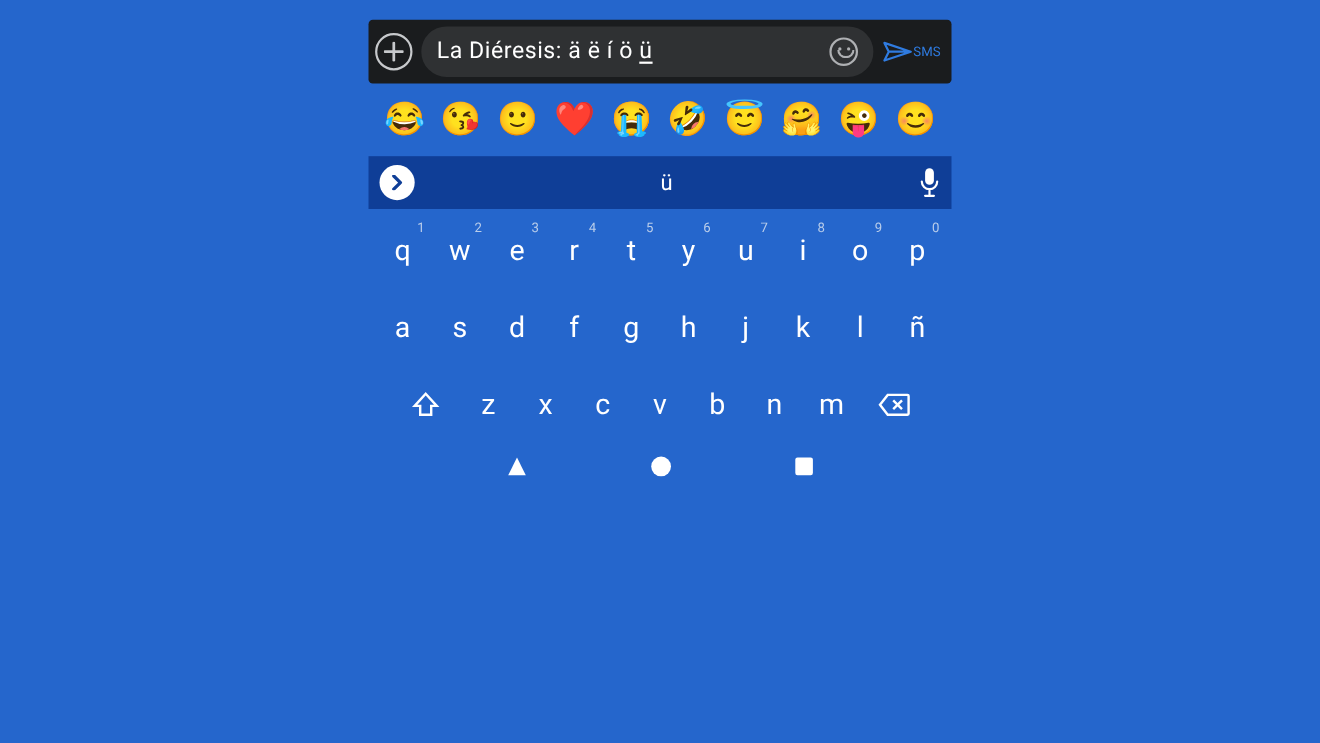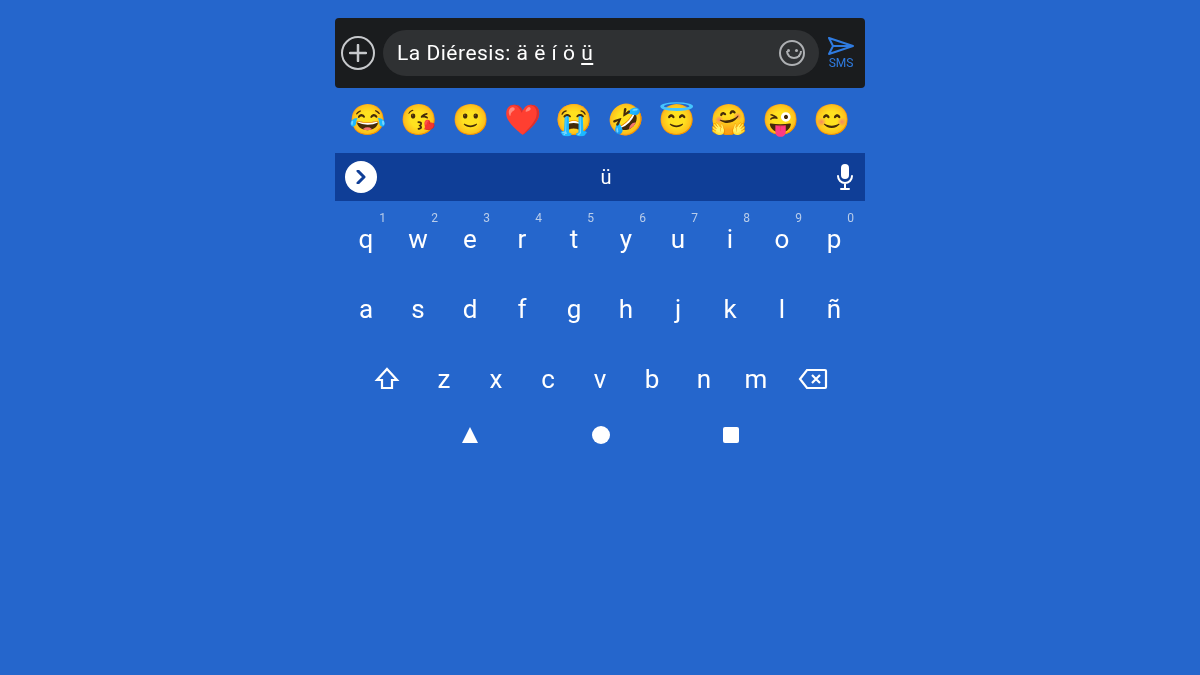--- a/index.html
+++ b/index.html
@@ -13,21 +13,21 @@
     overflow: hidden;
   }
   .phone {
     width: 530px;
     margin-top: 18px;
   }
   
   .compose-bar {
     background: #1a1c1e;
     border-radius: 4px;
-    height: 70px;
+    height: 58px;
     display: flex;
     align-items: center;
     padding: 0 6px;
     gap: 8px;
   }
   .circle-icon {
     width: 34px; height: 34px;
     border: 2.5px solid #c7c9cc;
     border-radius: 50%;
     display: flex; align-items: center; justify-content: center;
@@ -55,21 +55,21 @@
   .smiley-out {
     width: 26px; height: 26px;
     border: 2px solid #aeb0b3;
     border-radius: 50%;
     position: relative;
   }
   .smiley-out::before, .smiley-out::after { content: ""; position: absolute; background: #aeb0b3; }
   .smiley-out::before { width: 3px; height: 3px; border-radius: 50%; top: 7px; left: 6px; box-shadow: 8px 0 0 #aeb0b3; }
   .smiley-out::after { width: 12px; height: 6px; border: 2px solid #aeb0b3; border-top: none; border-radius: 0 0 10px 10px; bottom: 5px; left: 5px; background: none; }
   .send-block {
-    display: flex; flex-direction: column; align-items: center; gap: 0px;
+    display: flex; flex-direction: row; align-items: center; gap: 0px;
     padding-right: 4px;
   }
   .send-label { color: #2f7be0; font-size: 12px; }
   
   .emoji-strip {
     margin-top: 14px;
     display: flex;
     justify-content: space-between;
     padding: 0 14px;
     font-size: 30px;

